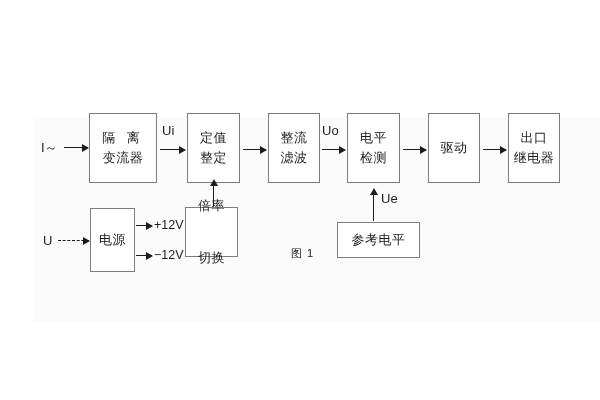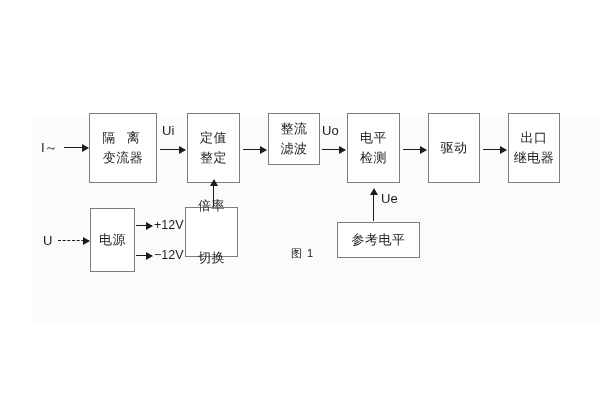--- a/index.html
+++ b/index.html
@@ -118,21 +118,21 @@
   <div class="lbl" style="left:162px; top:124px;">Ui</div>
   <div class="harrow" style="left:160px; top:149px; width:25px;"></div>
 
   <div class="box" style="left:187px; top:113px; width:53px; height:70px;">
     <span class="ln">定值</span>
     <span class="ln">整定</span>
   </div>
 
   <div class="harrow" style="left:243px; top:149px; width:23px;"></div>
 
-  <div class="box" style="left:268px; top:113px; width:52px; height:52px;">
+  <div class="box" style="left:268px; top:113px; width:52px; height:70px;">
     <span class="ln">整流</span>
     <span class="ln">滤波</span>
   </div>
 
   <div class="lbl" style="left:322px; top:124px;text-align:right;">Uo</div>
   <div class="harrow" style="left:322px; top:149px; width:23px;"></div>
 
   <div class="box" style="left:347px; top:113px; width:53px; height:70px;">
     <span class="ln">电平</span>
     <span class="ln">检测</span>

